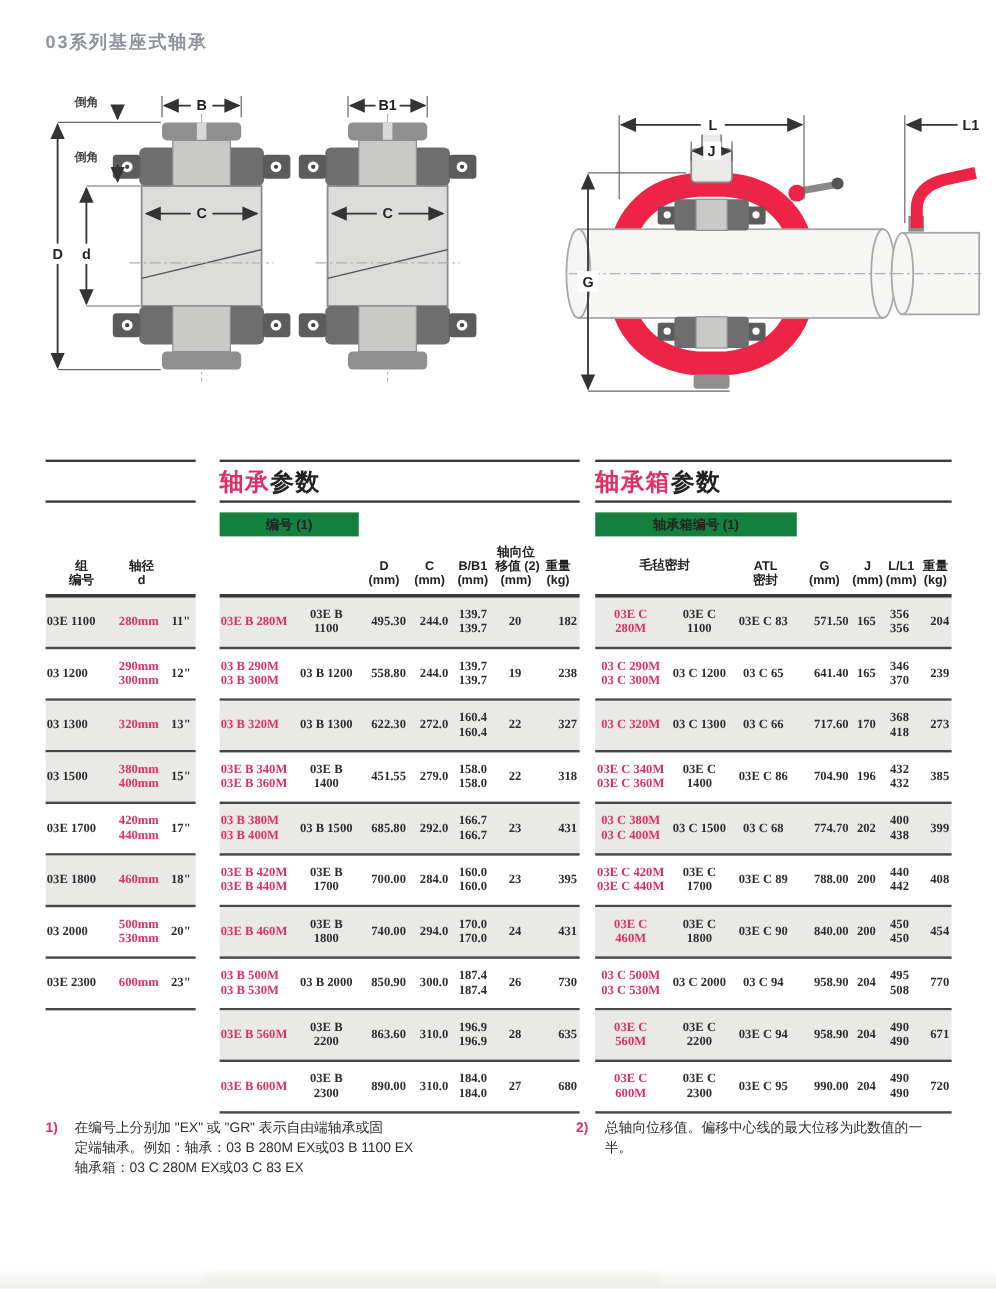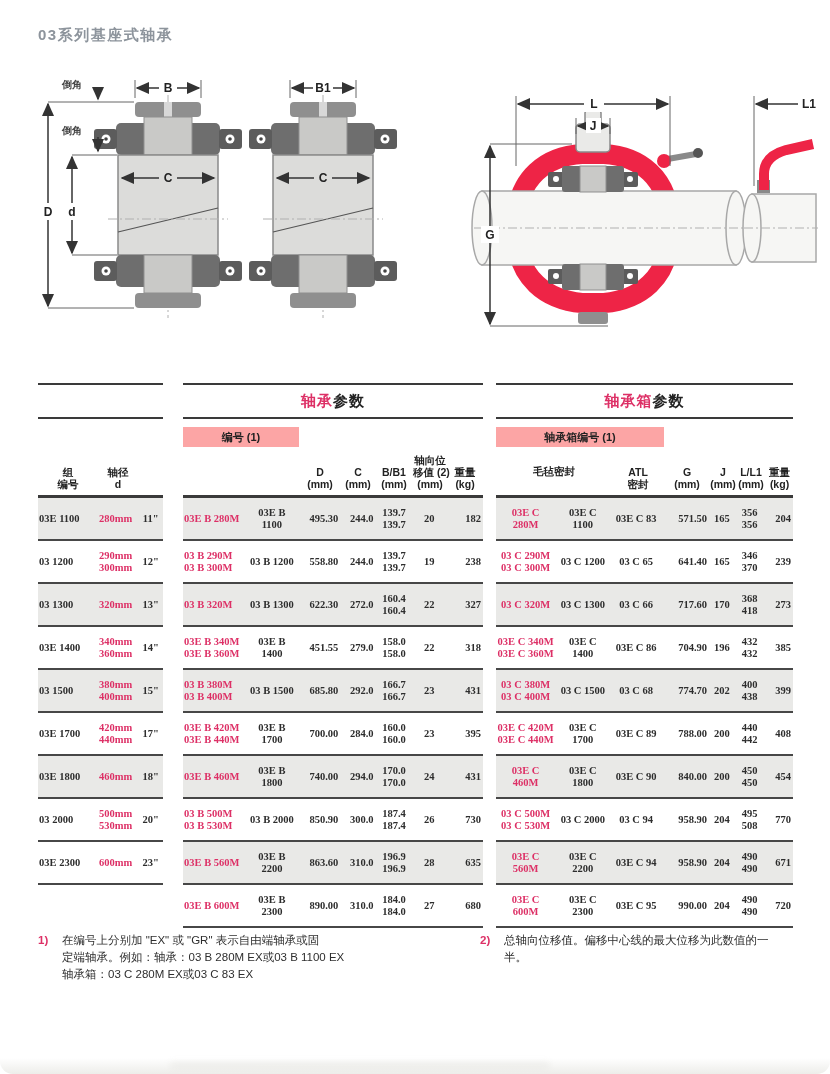--- a/index.html
+++ b/index.html
@@ -1,17 +1,17 @@
 <!DOCTYPE html>
 <html style="--accent-text: #dd3066; --housing-red: #ee2446; --row-shade: #e9e9e7; --rule: #3a3a3a; --title-gray: #8d949c;"><head>
 <meta charset="utf-8">
 <style>
   html,body{margin:0;padding:0;background:#ffffff;}
   .page{position:relative;width:830px;height:1074px;background:#fff;overflow:hidden;
-        font-family:"Liberation Sans","DejaVu Sans",sans-serif;border-radius:13px;}
+        font-family:"Liberation Sans","DejaVu Sans",sans-serif;}
   .page-title{position:absolute;left:38px;top:26px;font-size:15px;font-weight:bold;
         color:var(--title-gray,#8d949c);letter-spacing:1.5px;}
 
   
   .svg-bearing{position:absolute;left:28px;top:66px;}
   .svg-housing{position:absolute;left:468px;top:74px;}
   .f-cap{fill:#8f8f8f}.f-notch{fill:#d8d8d8}
   .f-ring{fill:#6e6e6e}.f-neck{fill:#c9c9c7;stroke:#8f8f8f;stroke-width:1}
   .f-lug{fill:#5c5c5c}.f-hole{fill:#ffffff}.f-dot{fill:#444}
   .f-sleeve{fill:#dcdcda;stroke:#8a8a8a;stroke-width:1.5}
@@ -26,24 +26,24 @@
   .dl{font-size:12px;font-weight:bold;fill:#222;text-anchor:middle}
   .cn{font-size:10px;font-weight:bold;fill:#444;text-anchor:middle}
 
   
   .tables{position:absolute;left:38px;top:383px;display:flex;}
   .sec{border-top:2px solid var(--rule,#3a3a3a);}
   .sec-g{width:125px;margin-right:20px;}
   .sec-b{width:300px;margin-right:13px;}
   .sec-h{width:297px;}
   .titleband{height:32px;border-bottom:2px solid var(--rule,#3a3a3a);
-        font-size:15px;font-weight:bold;color:#222;display:flex;align-items:center;letter-spacing:1px;justify-content:center;}
+        font-size:20px;font-weight:bold;color:#222;display:flex;align-items:center;letter-spacing:1px;}
   .t-red{color:var(--accent-text,#dd3066);}
   .hdr{position:relative;height:76px;border-bottom:3px solid var(--rule,#3a3a3a);}
-  .desig-bar{position:absolute;top:8px;left:0;height:20px;background:#fca5a5;
+  .desig-bar{position:absolute;top:8px;left:0;height:20px;background:#15803d;
         font-size:11px;font-weight:bold;color:#222;display:flex;align-items:center;justify-content:center;}
   .hdr-cols{position:absolute;left:0;bottom:5px;display:flex;align-items:flex-end;}
   .hc{font-size:10.5px;font-weight:bold;color:#222;text-align:center;line-height:12px;white-space:nowrap;}
   .hc.pad-b{padding-bottom:13px;}
   .trow{display:flex;align-items:center;height:43px;box-sizing:border-box;border-bottom:2px solid #474747;font-family:Liberation Serif, serif;}
   .trow.shade{background:var(--row-shade,#e9e9e7);}
   .c{font-size:10.5px;font-weight:bold;color:#2d2d2d;line-height:11.5px;}
   .c div{white-space:nowrap;}
   .left{text-align:left;padding-left:1px;}
   .ctr{text-align:center;}
@@ -289,32 +289,20 @@
             <div class="c w60 left">
               <div>03 1300</div>
             </div>
             <div class="c w40 left red">
               <div>320mm</div>
             </div>
             <div class="c w25 ctr">
               <div>13"</div>
             </div>
           </div>
-          <div class="trow">
-            <div class="c w60 left">
-              <div>03E 1400</div>
-            </div>
-            <div class="c w40 left red">
-              <div>340mm</div>
-              <div>360mm</div>
-            </div>
-            <div class="c w25 ctr">
-              <div>14"</div>
-            </div>
-          </div>
           <div class="trow shade">
             <div class="c w60 left">
               <div>03 1500</div>
             </div>
             <div class="c w40 left red">
               <div>380mm</div>
               <div>400mm</div>
             </div>
             <div class="c w25 ctr">
               <div>15"</div>

